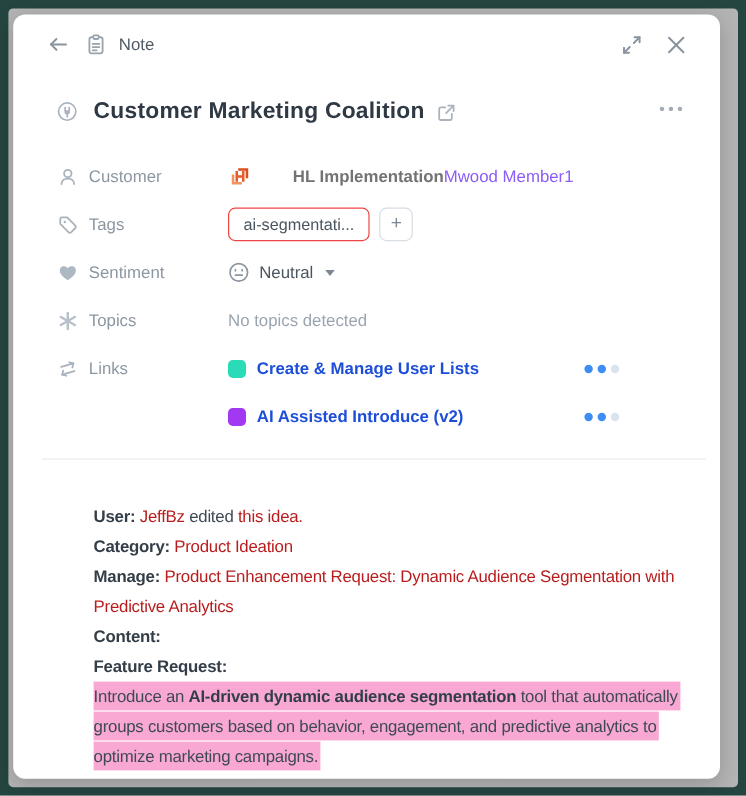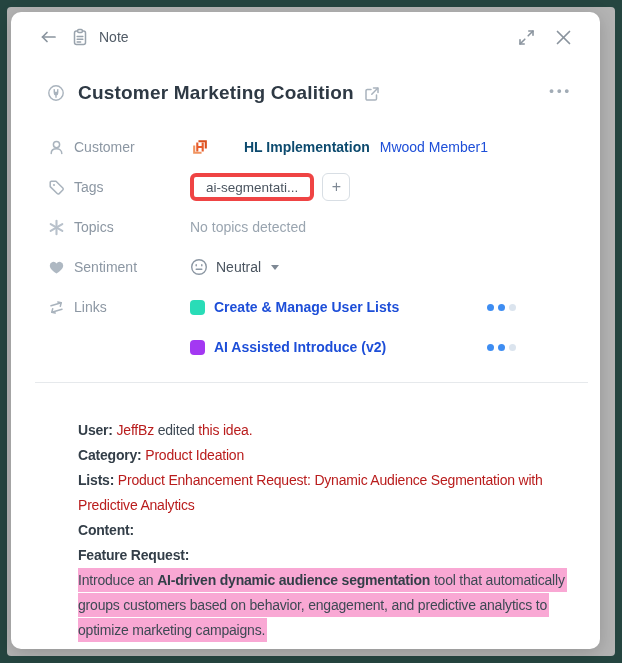--- a/index.html
+++ b/index.html
@@ -35,26 +35,26 @@
   .ellipsis { margin-left:auto; font-size:13px; font-weight:700; color:#a2acb6; letter-spacing:3px; cursor:pointer; line-height:1; padding-bottom:6px; }
 
   
   .fields { margin-top:20px; }
   .field-row { display:flex; align-items:center; height:40px; }
   .field-label { display:flex; align-items:center; width:151px; flex:0 0 151px; padding-left:8px; }
   .field-label .ficon { width:18px; display:flex; justify-content:center; }
   .field-label span.txt { font-size:14px; color:#8c97a3; margin-left:9px; }
   .field-value { display:flex; align-items:center; flex:1 1 auto; }
 
-  .company-name { font-size:14px; font-weight:700; color:#0c4a6e; margin-left:8px; cursor:pointer;padding-left:26px; }
-  .member-name { font-size:14px; color:#1d4ed8; margin-left:10px; }
+  .company-name { font-size:14px; font-weight:700; color:#737373; margin-left:8px; cursor:pointer;padding-left:26px; }
+  .member-name { font-size:14px; color:#8b5cf6; }
 
   .tag-chip {
     height:28px; display:flex; align-items:center; padding:0 12px;
-    border:4px solid #ef4444; border-radius:6px; font-size:13.5px; color:#4b5560;
+    border:1px solid #ef4444; border-radius:6px; font-size:13.5px; color:#4b5560;
     background:#fff; cursor:pointer;
   }
   .add-tag {
     width:28px; height:28px; margin-left:8px; border:1px solid #d8dee4; border-radius:6px;
     display:flex; align-items:center; justify-content:center;
     font-size:16px; color:#7e8894; background:#fff; cursor:pointer;
   }
   .muted-value { font-size:14px; color:#9aa5b0; }
 
   .sentiment-ctl { display:flex; align-items:center; cursor:pointer; }
@@ -188,36 +188,20 @@
       </div>
       <div class="field-value">
         <span class="tag-chip">ai-segmentati...</span>
         <button class="add-tag">+</button>
       </div>
     </div>
 
     <div class="field-row">
       <div class="field-label">
         <span class="ficon">
-          <svg width="17" height="17" viewBox="0 0 17 17" fill="none" stroke="#b8c1cb" stroke-width="2.1" stroke-linecap="round">
-            <path d="M8.5 1.8 V15.2"></path>
-              <path d="M2.7 5.15 L14.3 11.85"></path>
-              <path d="M14.3 5.15 L2.7 11.85"></path>
-          </svg>
-        </span>
-        <span class="txt">Topics</span>
-      </div>
-      <div class="field-value">
-        <span class="muted-value">No topics detected</span>
-      </div>
-    </div>
-
-    <div class="field-row">
-      <div class="field-label">
-        <span class="ficon">
           <svg width="17" height="17" viewBox="0 0 17 17" fill="#aeb8c2">
             <path d="M8.5 14.6 C5.5 12.4 1.8 9.9 1.8 6.4 A3.6 3.6 0 0 1 8.5 4.6 A3.6 3.6 0 0 1 15.2 6.4 C15.2 9.9 11.5 12.4 8.5 14.6 z"></path>
           </svg>
         </span>
         <span class="txt">Sentiment</span>
       </div>
       <div class="field-value">
         <div class="sentiment-ctl">
           <span>
             <svg width="18" height="18" viewBox="0 0 18 18" fill="none" stroke="#8c97a3" stroke-width="1.4" stroke-linecap="round">
@@ -229,20 +213,36 @@
           </span>
           <span class="val">Neutral</span>
           <span class="caret"></span>
         </div>
       </div>
     </div>
 
     <div class="field-row">
       <div class="field-label">
         <span class="ficon">
+          <svg width="17" height="17" viewBox="0 0 17 17" fill="none" stroke="#b8c1cb" stroke-width="2.1" stroke-linecap="round">
+            <path d="M8.5 1.8 V15.2"></path>
+              <path d="M2.7 5.15 L14.3 11.85"></path>
+              <path d="M14.3 5.15 L2.7 11.85"></path>
+          </svg>
+        </span>
+        <span class="txt">Topics</span>
+      </div>
+      <div class="field-value">
+        <span class="muted-value">No topics detected</span>
+      </div>
+    </div>
+
+    <div class="field-row">
+      <div class="field-label">
+        <span class="ficon">
           <svg width="17" height="17" viewBox="0 0 17 17" fill="none" stroke="#a9b3bd" stroke-width="1.5" stroke-linecap="round" stroke-linejoin="round">
             <path d="M3 6.8 L13.2 3.8"></path>
               <path d="M9.8 2.9 L13.2 3.8 L12.3 7.2"></path>
             <path d="M14 10.2 L3.8 13.2"></path>
               <path d="M7.2 14.1 L3.8 13.2 L4.7 9.8"></path>
           </svg>
         </span>
         <span class="txt">Links</span>
       </div>
       <div class="field-value">
@@ -269,19 +269,19 @@
       </div>
     </div>
 
   </div>
 
   <div class="divider"></div>
 
   <div class="note-body">
     <p><b>User:</b> <a>JeffBz</a><span> edited </span><a>this idea.</a></p>
     <p><b>Category:</b> <a>Product Ideation</a></p>
-    <p><b>Lists:</b> <a>Product Enhancement Request: Dynamic Audience Segmentation with Predictive Analytics</a></p>
+    <p><b>Manage:</b> <a>Product Enhancement Request: Dynamic Audience Segmentation with Predictive Analytics</a></p>
     <p><b>Content:</b></p>
     <p><b>Feature Request:</b></p>
     <p><span class="hl"><span>Introduce an </span><b>AI-driven dynamic audience segmentation</b><span> tool that automatically groups customers based on behavior, engagement, and predictive analytics to optimize marketing campaigns.</span></span></p>
   </div>
 
 </div>
 
 </body></html>

